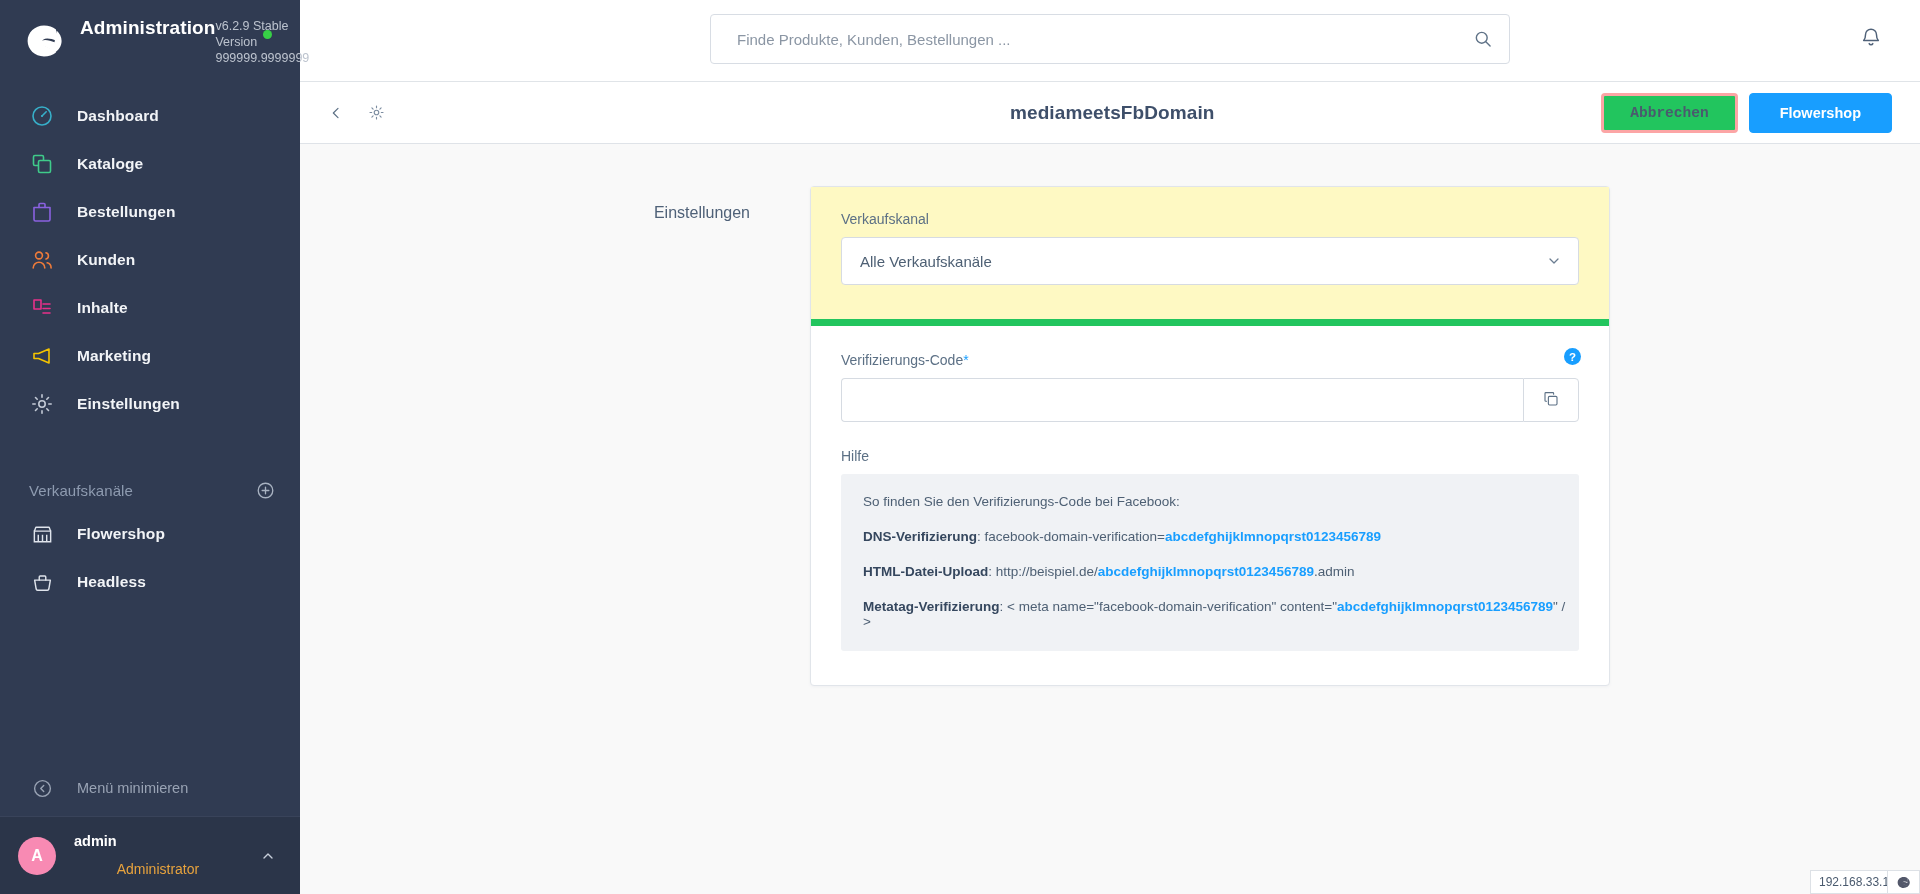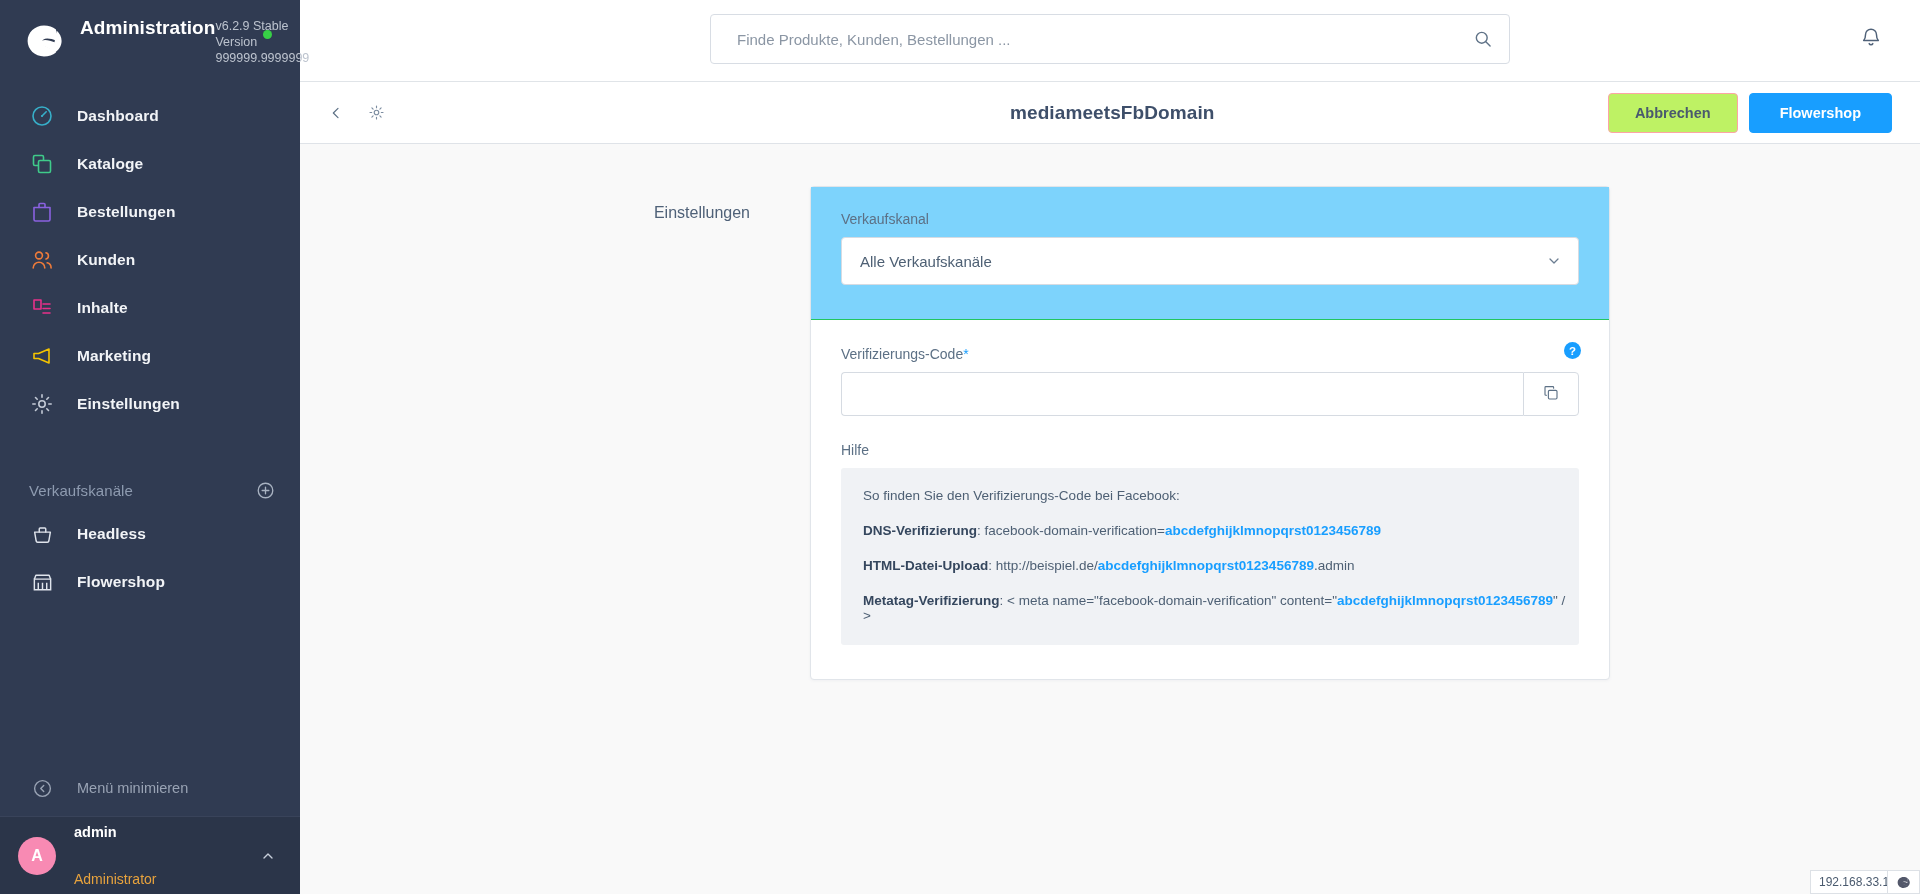--- a/index.html
+++ b/index.html
@@ -94,21 +94,21 @@
     cursor: pointer;
     border-top: 1px solid #39435a;
   }
   .avatar {
     width: 38px; height: 38px; border-radius: 50%;
     background: #f88ab3;
     color: #fff; font-size: 16px; font-weight: bold;
     display: flex; align-items: center; justify-content: center;
     margin-right: 18px; flex-shrink: 0;
   }
-  .user-meta { flex: 1 1 auto; display: flex; flex-direction: column; }
+  .user-meta { flex: 1 1 auto; display: flex; }
   .user-name { color: #fff; font-size: 14.5px; font-weight: bold; line-height: 19px; }
   .user-role { color: #e8a33d; font-size: 14px; line-height: 19px; margin-top: 28px; }
   .user-caret { display: flex; }
 
   
   .main {
     flex: 1 1 auto; height: 746px;
     display: flex; flex-direction: column;
     background: #f9f9f9;
     min-width: 0;
@@ -159,21 +159,21 @@
     color: #3e4f6a; font-size: 19px; font-weight: bold; letter-spacing: 0.1px;
   }
   .ph-actions { margin-left: auto; display: flex; align-items: center; gap: 11px; }
   .btn {
     height: 40px; border-radius: 4px;
     font-family: "Liberation Sans", sans-serif;
     font-size: 14.5px; font-weight: bold;
     cursor: pointer; display: flex; align-items: center; justify-content: center;
     padding: 0 26px;
   }
-  .btn-ghost { background: #bef264; border: 1px solid #fca5a5; color: #4a5a6e; }
+  .btn-ghost { background: #22c55e; border: 3px solid #fca5a5; color: #4a5a6e; font-family: Liberation Mono, monospace; }
   .btn-primary { background: #189eff; border: 1px solid #189eff; color: #fff; padding: 0 30px; }
 
   .content {
     flex: 1 1 auto; overflow: hidden;
     padding-top: 42px;
     position: relative;
   }
   .content-row {
     display: flex;
     padding-left: 300px;
@@ -184,22 +184,22 @@
     color: #4f6178; font-size: 16px;
   }
   .card {
     width: 800px;
     background: #fff;
     border: 1px solid #e1e5ea;
     border-radius: 4px;
     box-shadow: 0 1px 3px rgba(120,130,150,0.07);
   }
   .card-top {
-    background: #7dd3fc;
-    border-bottom: 1px solid #22c55e;
+    background: #fef9c3;
+    border-bottom: 7px solid #22c55e;
     padding: 24px 30px 34px 30px;
   }
   .field-label {
     color: #5c7085; font-size: 14px; margin-bottom: 10px; display: block;
   }
   .req { color: #189eff; }
   .select-box {
     height: 48px; background: #fff;
     border: 1px solid #d6dbe2; border-radius: 4px;
     display: flex; align-items: center;
@@ -369,35 +369,35 @@
           <circle cx="12" cy="12" r="9.2"></circle>
             <path d="M12 7.8v8.4M7.8 12h8.4" stroke-linecap="round"></path>
         </svg>
       </span>
     </div>
 
     <div>
       <div class="nav-item">
         <span class="nav-ico">
           <svg width="23" height="23" viewBox="0 0 24 24" fill="none" stroke="#dfe4ec" stroke-width="1.5">
-            <path d="M3.8 9.5h16.4l-1.6 9.3a1.5 1.5 0 01-1.5 1.2H6.9a1.5 1.5 0 01-1.5-1.2z" stroke-linejoin="round"></path>
-            <path d="M8.6 9.5V6.2a1 1 0 011-1h4.8a1 1 0 011 1v3.3" stroke-linecap="round"></path>
-          </svg>
-        </span>
-        <span class="nav-label">Headless</span>
-      </div>
-      <div class="nav-item">
-        <span class="nav-ico">
-          <svg width="23" height="23" viewBox="0 0 24 24" fill="none" stroke="#dfe4ec" stroke-width="1.5">
             <path d="M3.5 8.5h17v11h-17z"></path>
               <path d="M3.5 8.5l1.6-4h13.8l1.6 4" stroke-linejoin="round"></path>
             <path d="M7.6 12.2v7.3M12 12.2v7.3M16.4 12.2v7.3"></path>
           </svg>
         </span>
         <span class="nav-label">Flowershop</span>
+      </div>
+      <div class="nav-item">
+        <span class="nav-ico">
+          <svg width="23" height="23" viewBox="0 0 24 24" fill="none" stroke="#dfe4ec" stroke-width="1.5">
+            <path d="M3.8 9.5h16.4l-1.6 9.3a1.5 1.5 0 01-1.5 1.2H6.9a1.5 1.5 0 01-1.5-1.2z" stroke-linejoin="round"></path>
+            <path d="M8.6 9.5V6.2a1 1 0 011-1h4.8a1 1 0 011 1v3.3" stroke-linecap="round"></path>
+          </svg>
+        </span>
+        <span class="nav-label">Headless</span>
       </div>
     </div>
 
     <div class="sb-spacer"></div>
 
     <div class="sb-minimize">
       <span class="nav-ico">
         <svg width="21" height="21" viewBox="0 0 24 24" fill="none" stroke="#99a3b4" stroke-width="1.6">
           <circle cx="12" cy="12" r="9"></circle>
             <path d="M13.4 8.6L10 12l3.4 3.4" stroke-linecap="round" stroke-linejoin="round"></path>

